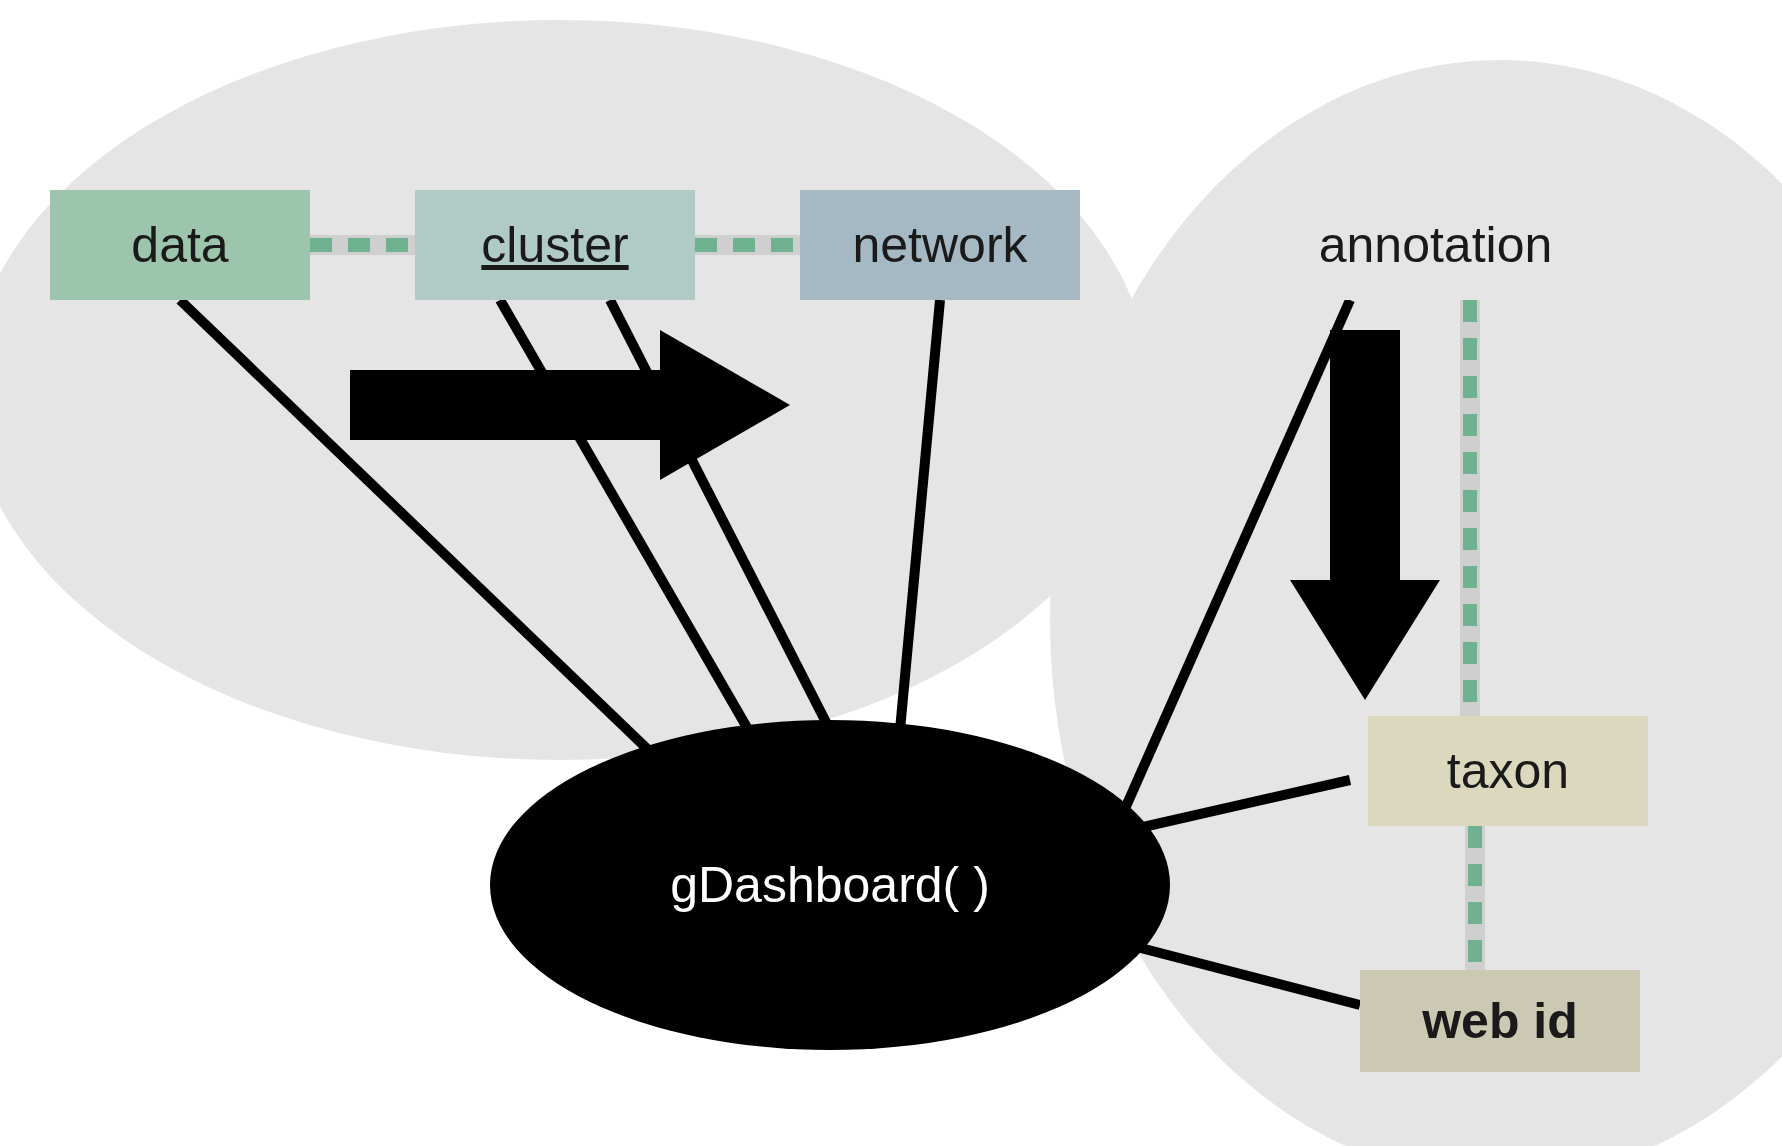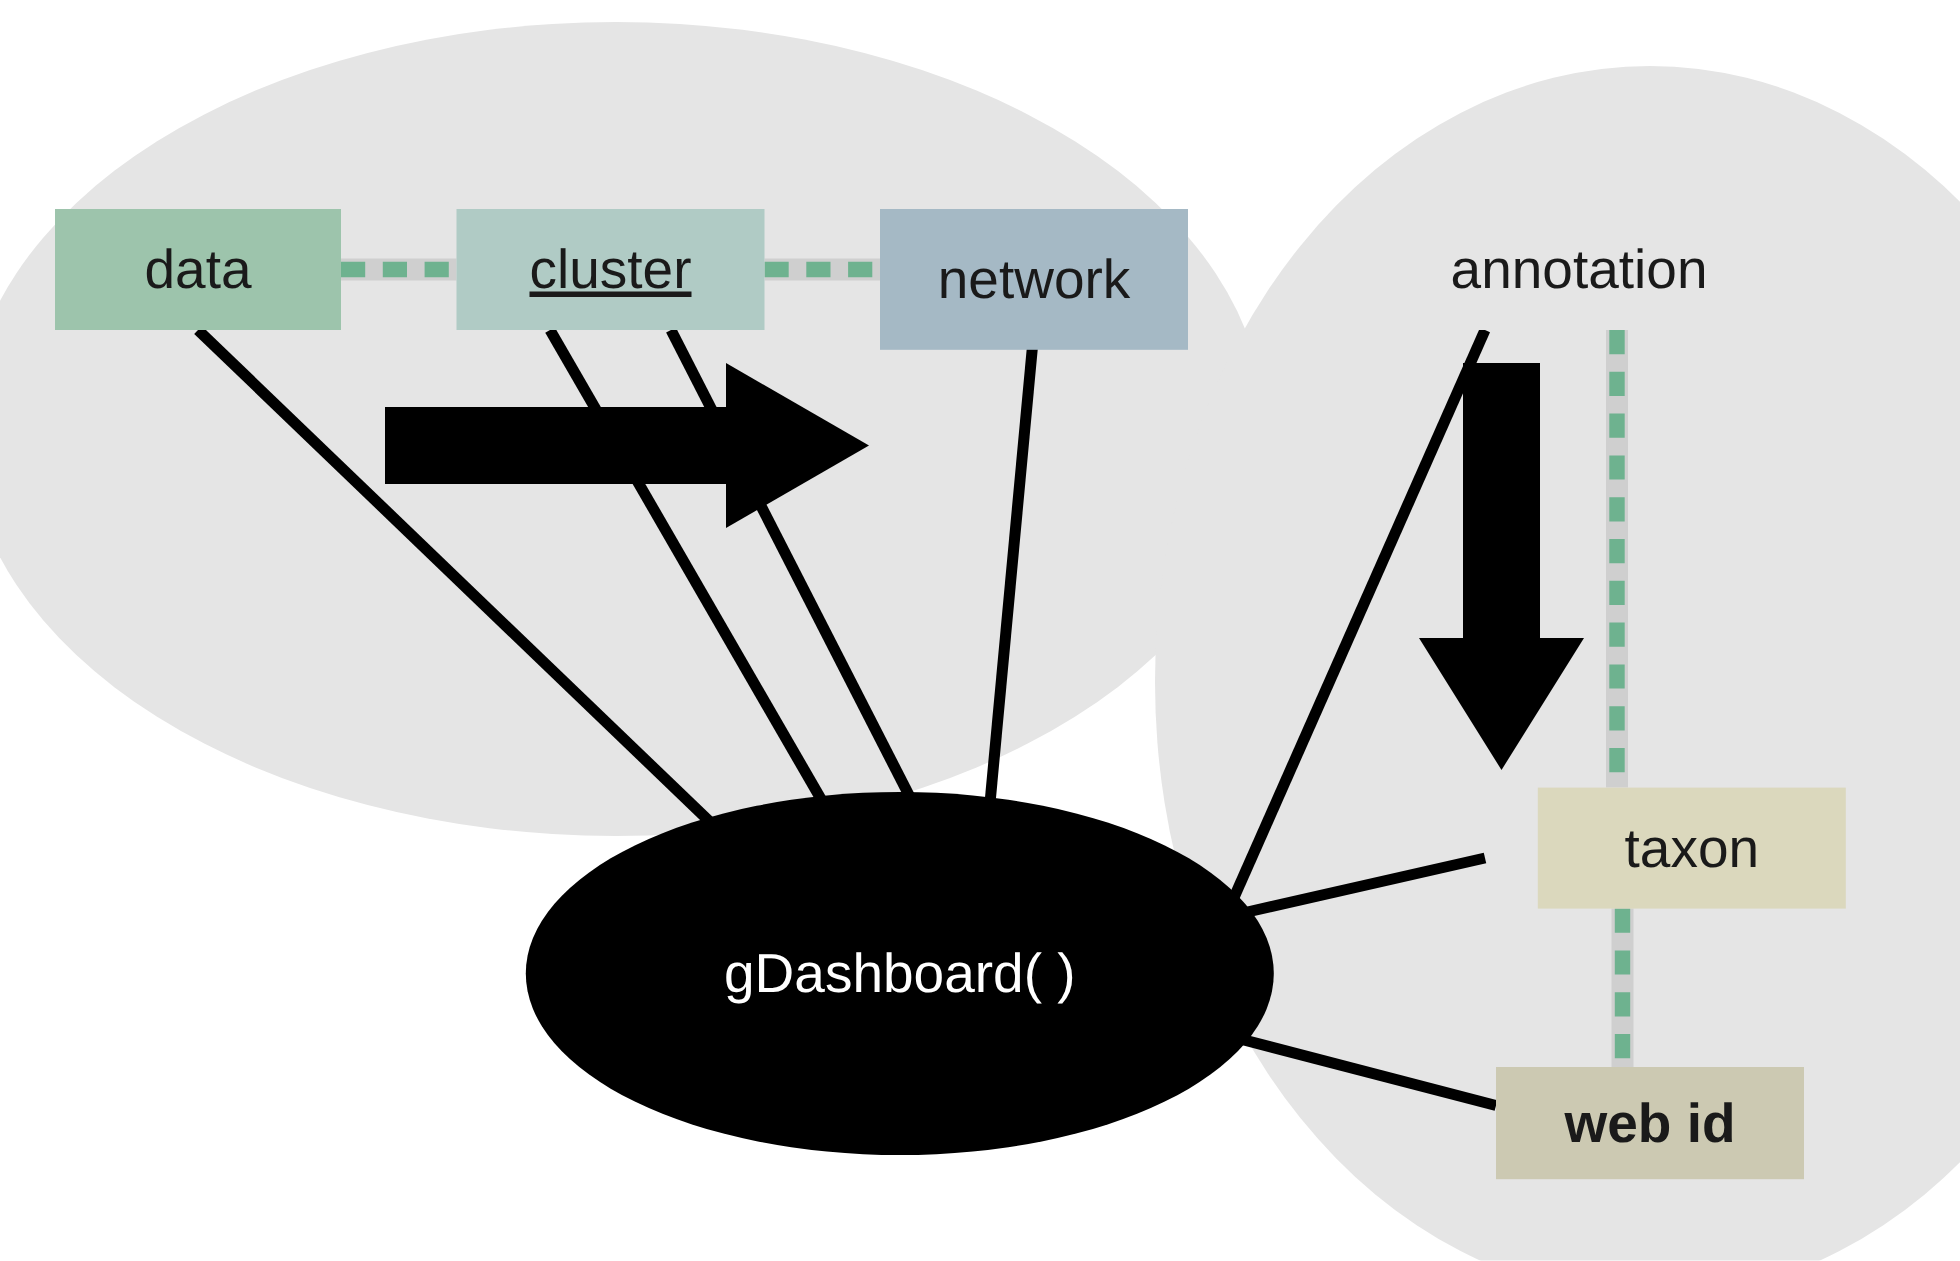--- a/index.html
+++ b/index.html
@@ -52,48 +52,48 @@
       top: 190px;
       width: 280px;
       height: 110px;
       background: #b0cbc5;
       text-decoration: underline;
     }
     .node-network {
       left: 800px;
       top: 190px;
       width: 280px;
-      height: 128px;
+      height: 110px;
       background: #a5b9c5;
     }
     .node-annotation {
       left: 1310px;
       top: 190px;
       width: 251px;
       height: 110px;
       background: #e5e5e5;
     }
     .node-taxon {
-      left: 1398px;
+      left: 1368px;
       top: 716px;
       width: 280px;
       height: 110px;
       background: #dbd8bd;
     }
     .node-webid {
       left: 1360px;
       top: 970px;
       width: 280px;
       height: 102px;
       background: #ccc9b2;
       font-weight: bold;
     }
     .center-ellipse {
       position: absolute;
-      left: 478px;
+      left: 490px;
       top: 720px;
       width: 680px;
       height: 330px;
       background: #000000;
       border-radius: 50%;
       display: flex;
       align-items: center;
       justify-content: center;
       color: #ffffff;
       font-size: 50px;

